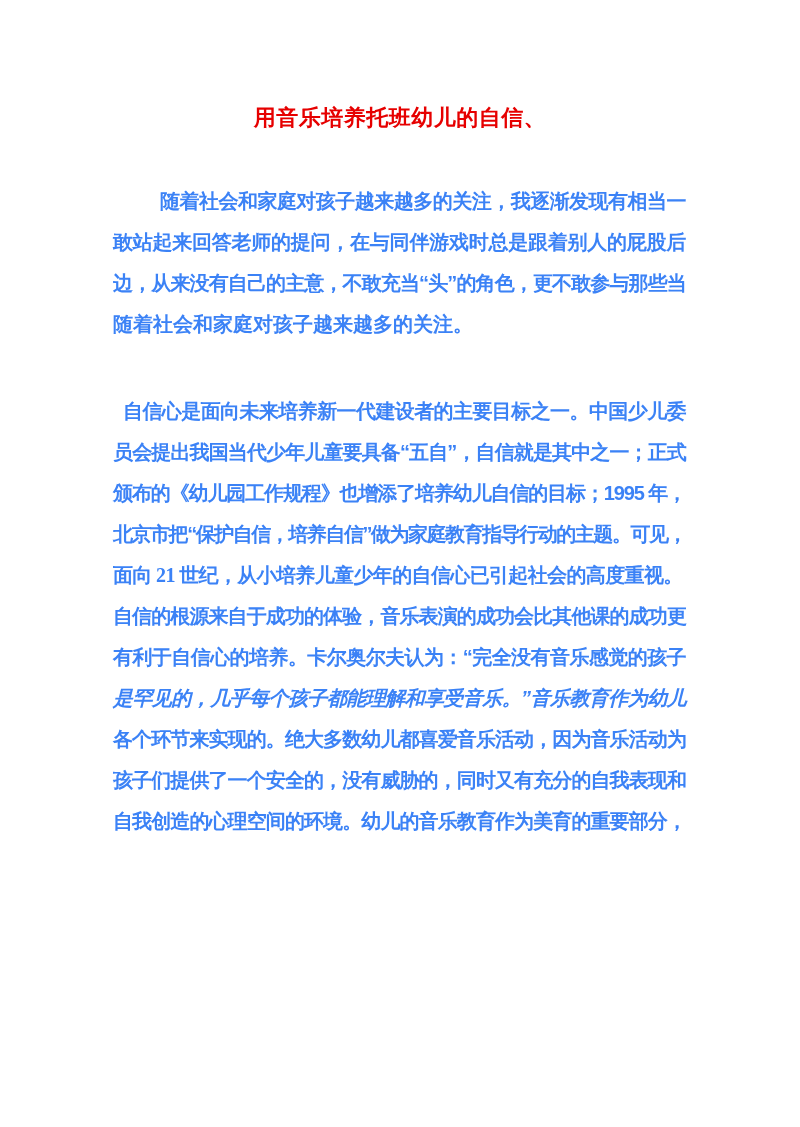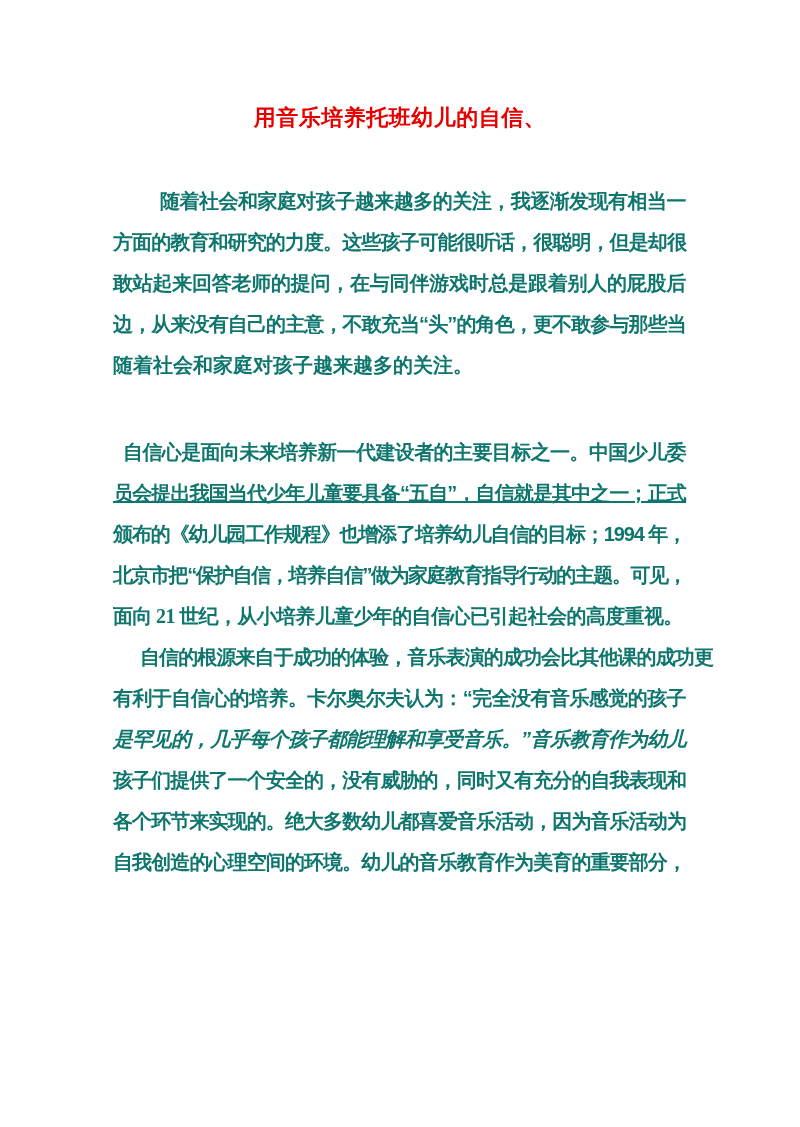--- a/index.html
+++ b/index.html
@@ -31,21 +31,21 @@
   }
   .doc-body {
     margin: 48px 114px 0 113px;
     width: 573px;
     color: #000000;
   }
   .para {
     font-size: 20px;
     font-weight: 700;
     line-height: 41px;
-    color: #0f766e;
+    color: #3b82f6;
   }
   .para + .para {
     margin-top: 46px;
   }
   .line {
     height: 41px;
     white-space: nowrap;
     overflow: visible;
   }
   .line > .run {
@@ -54,32 +54,31 @@
   }
 </style>
 </head>
 <body>
 
 <div class="page">
   <h1 class="doc-title" style="color: rgb(230, 0, 0);">用音乐培养托班幼儿的自信、</h1>
   <div class="doc-body" style="color: rgb(0, 0, 0);">
       <div class="para">
         <div class="line" style="padding-left: 47px;"><span class="run" style="letter-spacing: -0.518519px;">随着社会和家庭对孩子越来越多的关注，我逐渐发现有相当一</span></div>
-        <div class="line"><span class="run" style="letter-spacing: -0.9px;">方面的教育和研究的力度。这些孩子可能很听话，很聪明，但是却很</span></div>
         <div class="line"><span class="run" style="letter-spacing: -0.241379px;">敢站起来回答老师的提问，在与同伴游戏时总是跟着别人的屁股后</span></div>
         <div class="line"><span class="run" style="letter-spacing: -0.870968px;">边，从来没有自己的主意，不敢充当“头”的角色，更不敢参与那些当</span></div>
         <div class="line"><span class="run">随着社会和家庭对孩子越来越多的关注。</span></div>
       </div>
       <div class="para">
         <div class="line" style="padding-left: 10px;"><span class="run" style="letter-spacing: -0.586207px;">自信心是面向未来培养新一代建设者的主要目标之一。中国少儿委</span></div>
-        <div class="line"><span class="run" style="letter-spacing: -0.870968px; text-decoration: underline;">员会提出我国当代少年儿童要具备“五自”，自信就是其中之一；正式</span></div>
-        <div class="line"><span class="run" style="letter-spacing: -1.12311px;">颁布的《幼儿园工作规程》也增添了培养幼儿自信的目标；1994 年，</span></div>
+        <div class="line"><span class="run" style="letter-spacing: -0.870968px;">员会提出我国当代少年儿童要具备“五自”，自信就是其中之一；正式</span></div>
+        <div class="line"><span class="run" style="letter-spacing: -1.12311px;">颁布的《幼儿园工作规程》也增添了培养幼儿自信的目标；1995 年，</span></div>
         <div class="line"><span class="run" style="letter-spacing: -1.46875px;">北京市把“保护自信，培养自信”做为家庭教育指导行动的主题。可见，</span></div>
         <div class="line"><span class="run" style="letter-spacing: -0.63623px; font-family: Liberation Serif, serif;">面向 21 世纪，从小培养儿童少年的自信心已引起社会的高度重视。</span></div>
-        <div class="line"><span class="run" style="letter-spacing: -0.9px; margin-left: 27px;">自信的根源来自于成功的体验，音乐表演的成功会比其他课的成功更</span></div>
+        <div class="line"><span class="run" style="letter-spacing: -0.9px;">自信的根源来自于成功的体验，音乐表演的成功会比其他课的成功更</span></div>
         <div class="line"><span class="run" style="letter-spacing: -0.566667px;">有利于自信心的培养。卡尔奥尔夫认为：“完全没有音乐感觉的孩子</span></div>
         <div class="line"><span class="run" style="letter-spacing: -0.566667px; font-style: italic;">是罕见的，几乎每个孩子都能理解和享受音乐。”音乐教育作为幼儿</span></div>
+        <div class="line"><span class="run" style="letter-spacing: -0.9px;">各个环节来实现的。绝大多数幼儿都喜爱音乐活动，因为音乐活动为</span></div>
         <div class="line"><span class="run" style="letter-spacing: -0.9px;">孩子们提供了一个安全的，没有威胁的，同时又有充分的自我表现和</span></div>
-        <div class="line"><span class="run" style="letter-spacing: -0.9px;">各个环节来实现的。绝大多数幼儿都喜爱音乐活动，因为音乐活动为</span></div>
         <div class="line"><span class="run" style="letter-spacing: -0.9px;">自我创造的心理空间的环境。幼儿的音乐教育作为美育的重要部分，</span></div>
       </div>
     </div>
 </div>
 
 </body></html>

